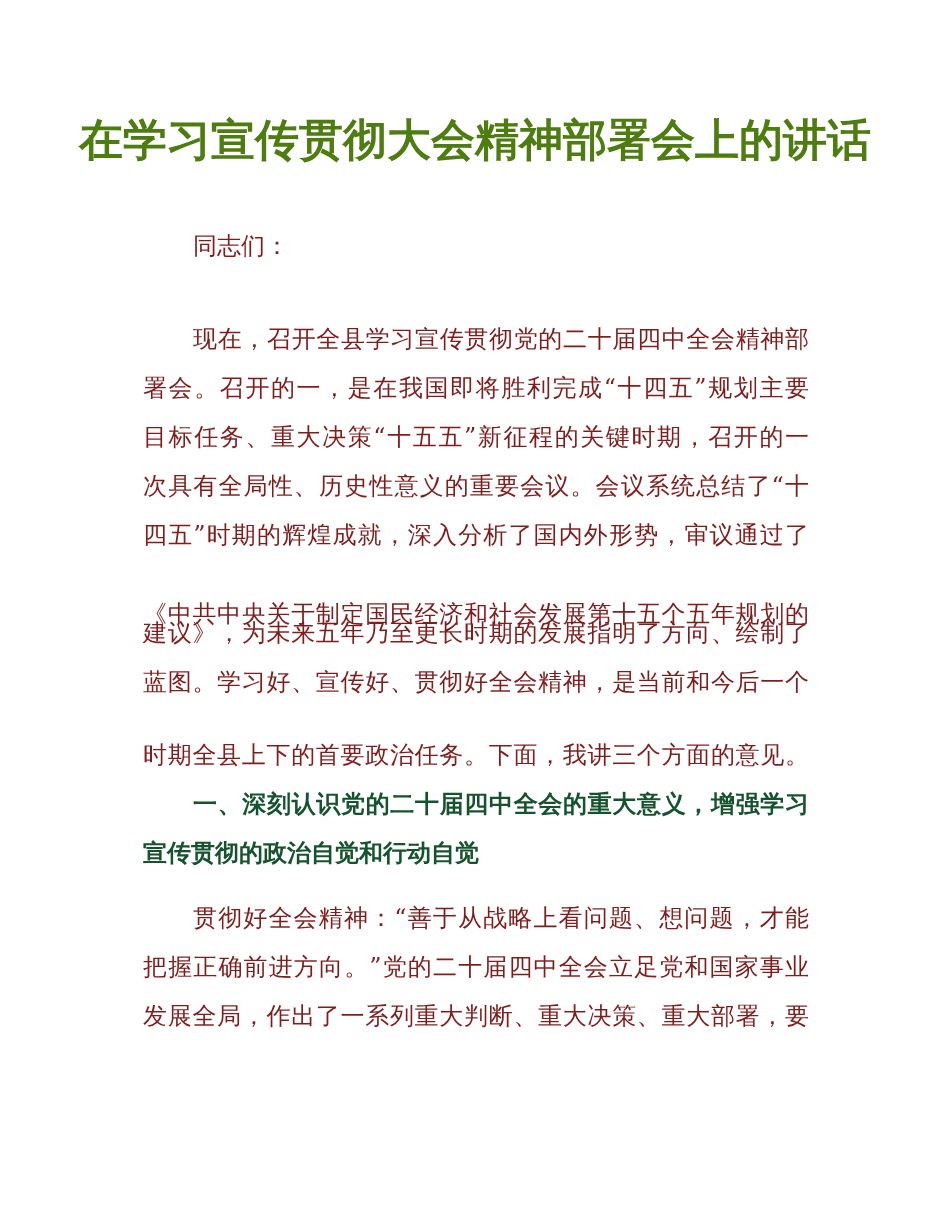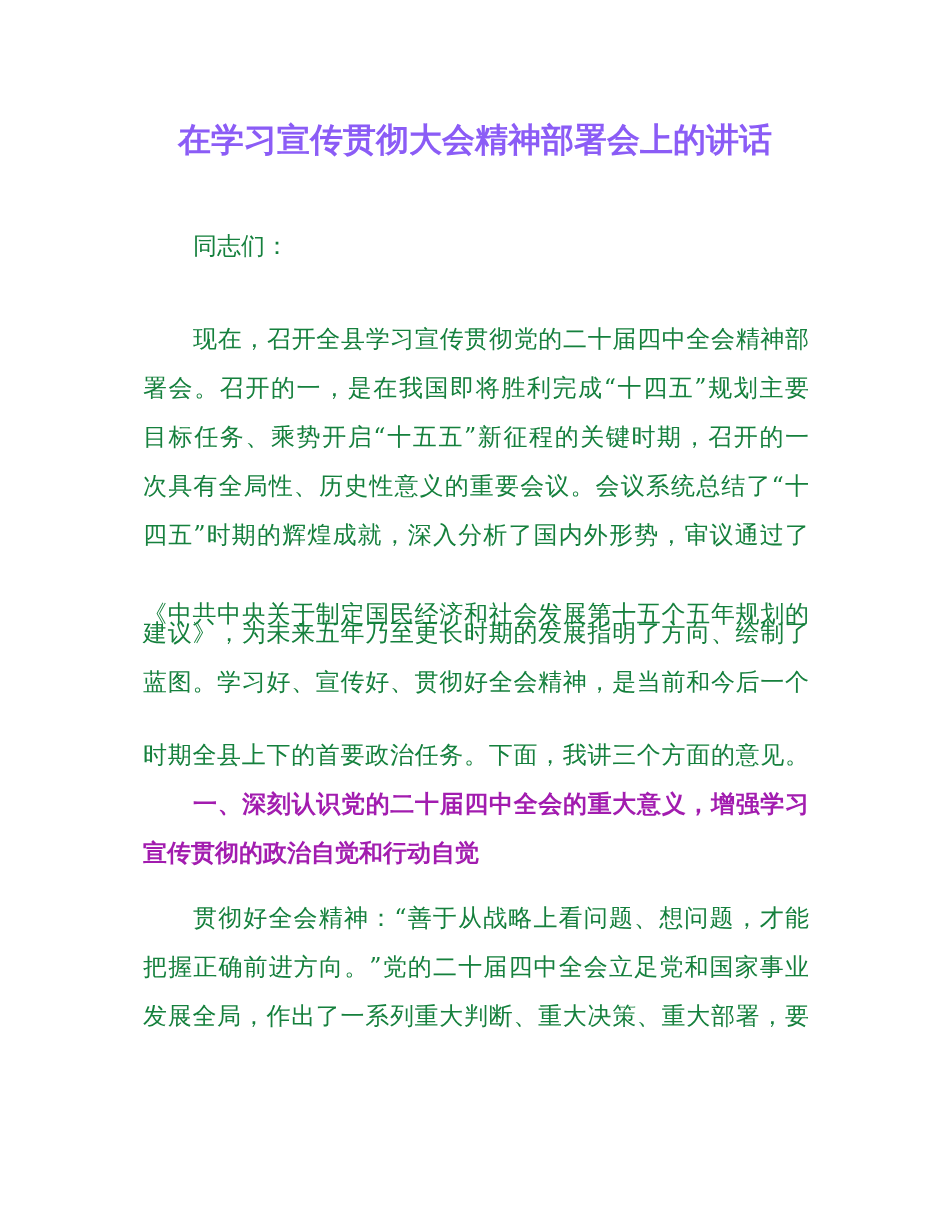--- a/index.html
+++ b/index.html
@@ -1,43 +1,43 @@
 <!DOCTYPE html>
 <html><head>
   <meta charset="utf-8">
   <style>
     html, body { margin: 0; padding: 0; background: #ffffff; }
     body { width: 950px; height: 1230px; position: relative; overflow: hidden; }
     .page { position: absolute; left: 0; top: 0; width: 950px; height: 1230px; background: #ffffff; }
     .title {
       position: absolute; left: 0; top: 118px; width: 950px; text-align: center;
-      font-family: "DejaVu Sans", sans-serif; font-weight: bold; font-size: 33px;
-      color: #8b5cf6; letter-spacing: 0px; line-height: 44px;
+      font-family: "DejaVu Sans", sans-serif; font-weight: bold; font-size: 44px;
+      color: #4d7c0f; letter-spacing: 0px; line-height: 44px;
     }
     .line {
       position: absolute; left: 143px; width: 666px; height: 32px;
       font-family: "DejaVu Serif", serif; font-size: 24px; line-height: 32px;
-      color: #15803d; white-space: nowrap; text-align: justify; text-align-last: justify;
+      color: #7f1d1d; white-space: nowrap; text-align: justify; text-align-last: justify;
     }
     .line.indent { left: 193px; width: 616px; }
     .line.last { text-align-last: left; }
-    .line.heading { font-family: "DejaVu Sans", sans-serif; font-weight: bold; color: #a21caf; }
+    .line.heading { font-family: "DejaVu Sans", sans-serif; font-weight: bold; color: #14532d; }
   </style>
 </head>
 <body>
 
 <div class="page">
   <div class="title">在学习宣传贯彻大会精神部署会上的讲话</div>
 
   <div class="line indent last" style="top:230px;">同志们：</div>
 
   <div>
     <div class="line indent" style="top:323px;">现在，召开全县学习宣传贯彻党的二十届四中全会精神部</div>
     <div class="line" style="top:372px;">署会。召开的一，是在我国即将胜利完成“十四五”规划主要</div>
-    <div class="line" style="top:421px;">目标任务、乘势开启“十五五”新征程的关键时期，召开的一</div>
+    <div class="line" style="top:421px;">目标任务、重大决策“十五五”新征程的关键时期，召开的一</div>
     <div class="line" style="top:470px;">次具有全局性、历史性意义的重要会议。会议系统总结了“十</div>
     <div class="line" style="top:519px;">四五”时期的辉煌成就，深入分析了国内外形势，审议通过了</div>
     <div class="line" style="top:598px;">《中共中央关于制定国民经济和社会发展第十五个五年规划的</div>
     <div class="line" style="top:617px;">建议》，为未来五年乃至更长时期的发展指明了方向、绘制了</div>
     <div class="line" style="top:666px;">蓝图。学习好、宣传好、贯彻好全会精神，是当前和今后一个</div>
     <div class="line" style="top:715px;margin-top:24px;">时期全县上下的首要政治任务。下面，我讲三个方面的意见。</div>
   </div>
 
   <div>
     <div class="line indent heading" style="top:788px;">一、深刻认识党的二十届四中全会的重大意义，增强学习</div>

